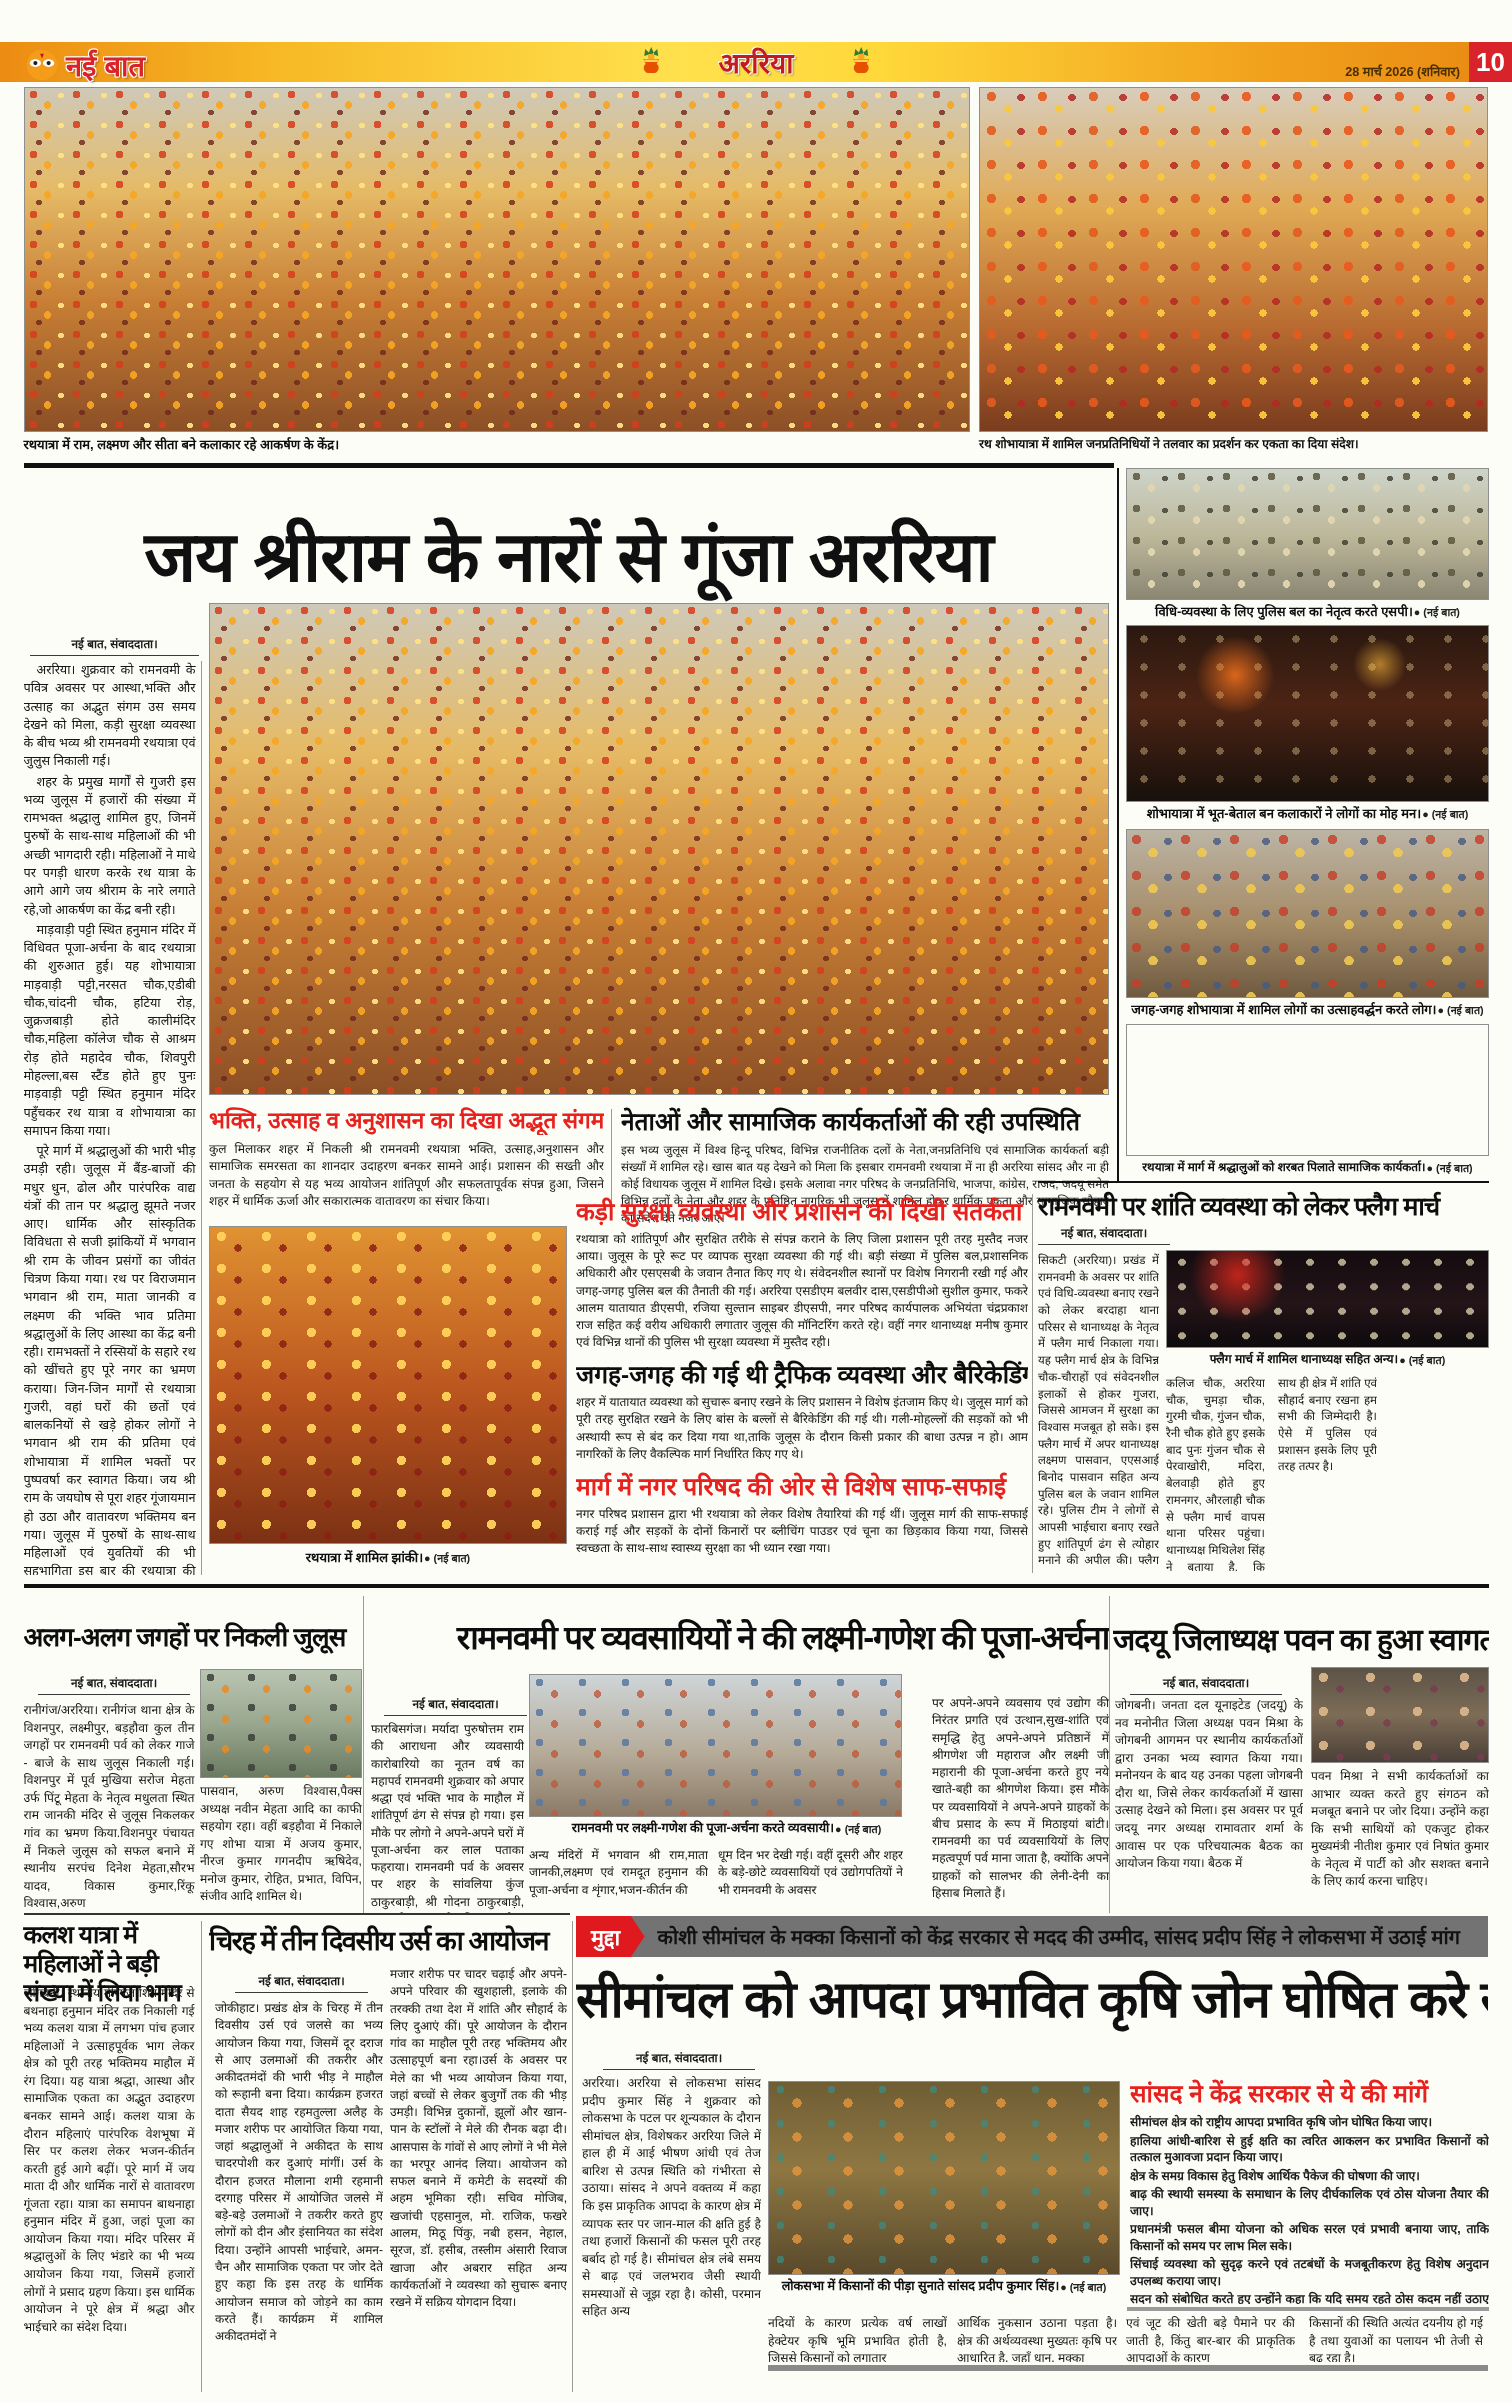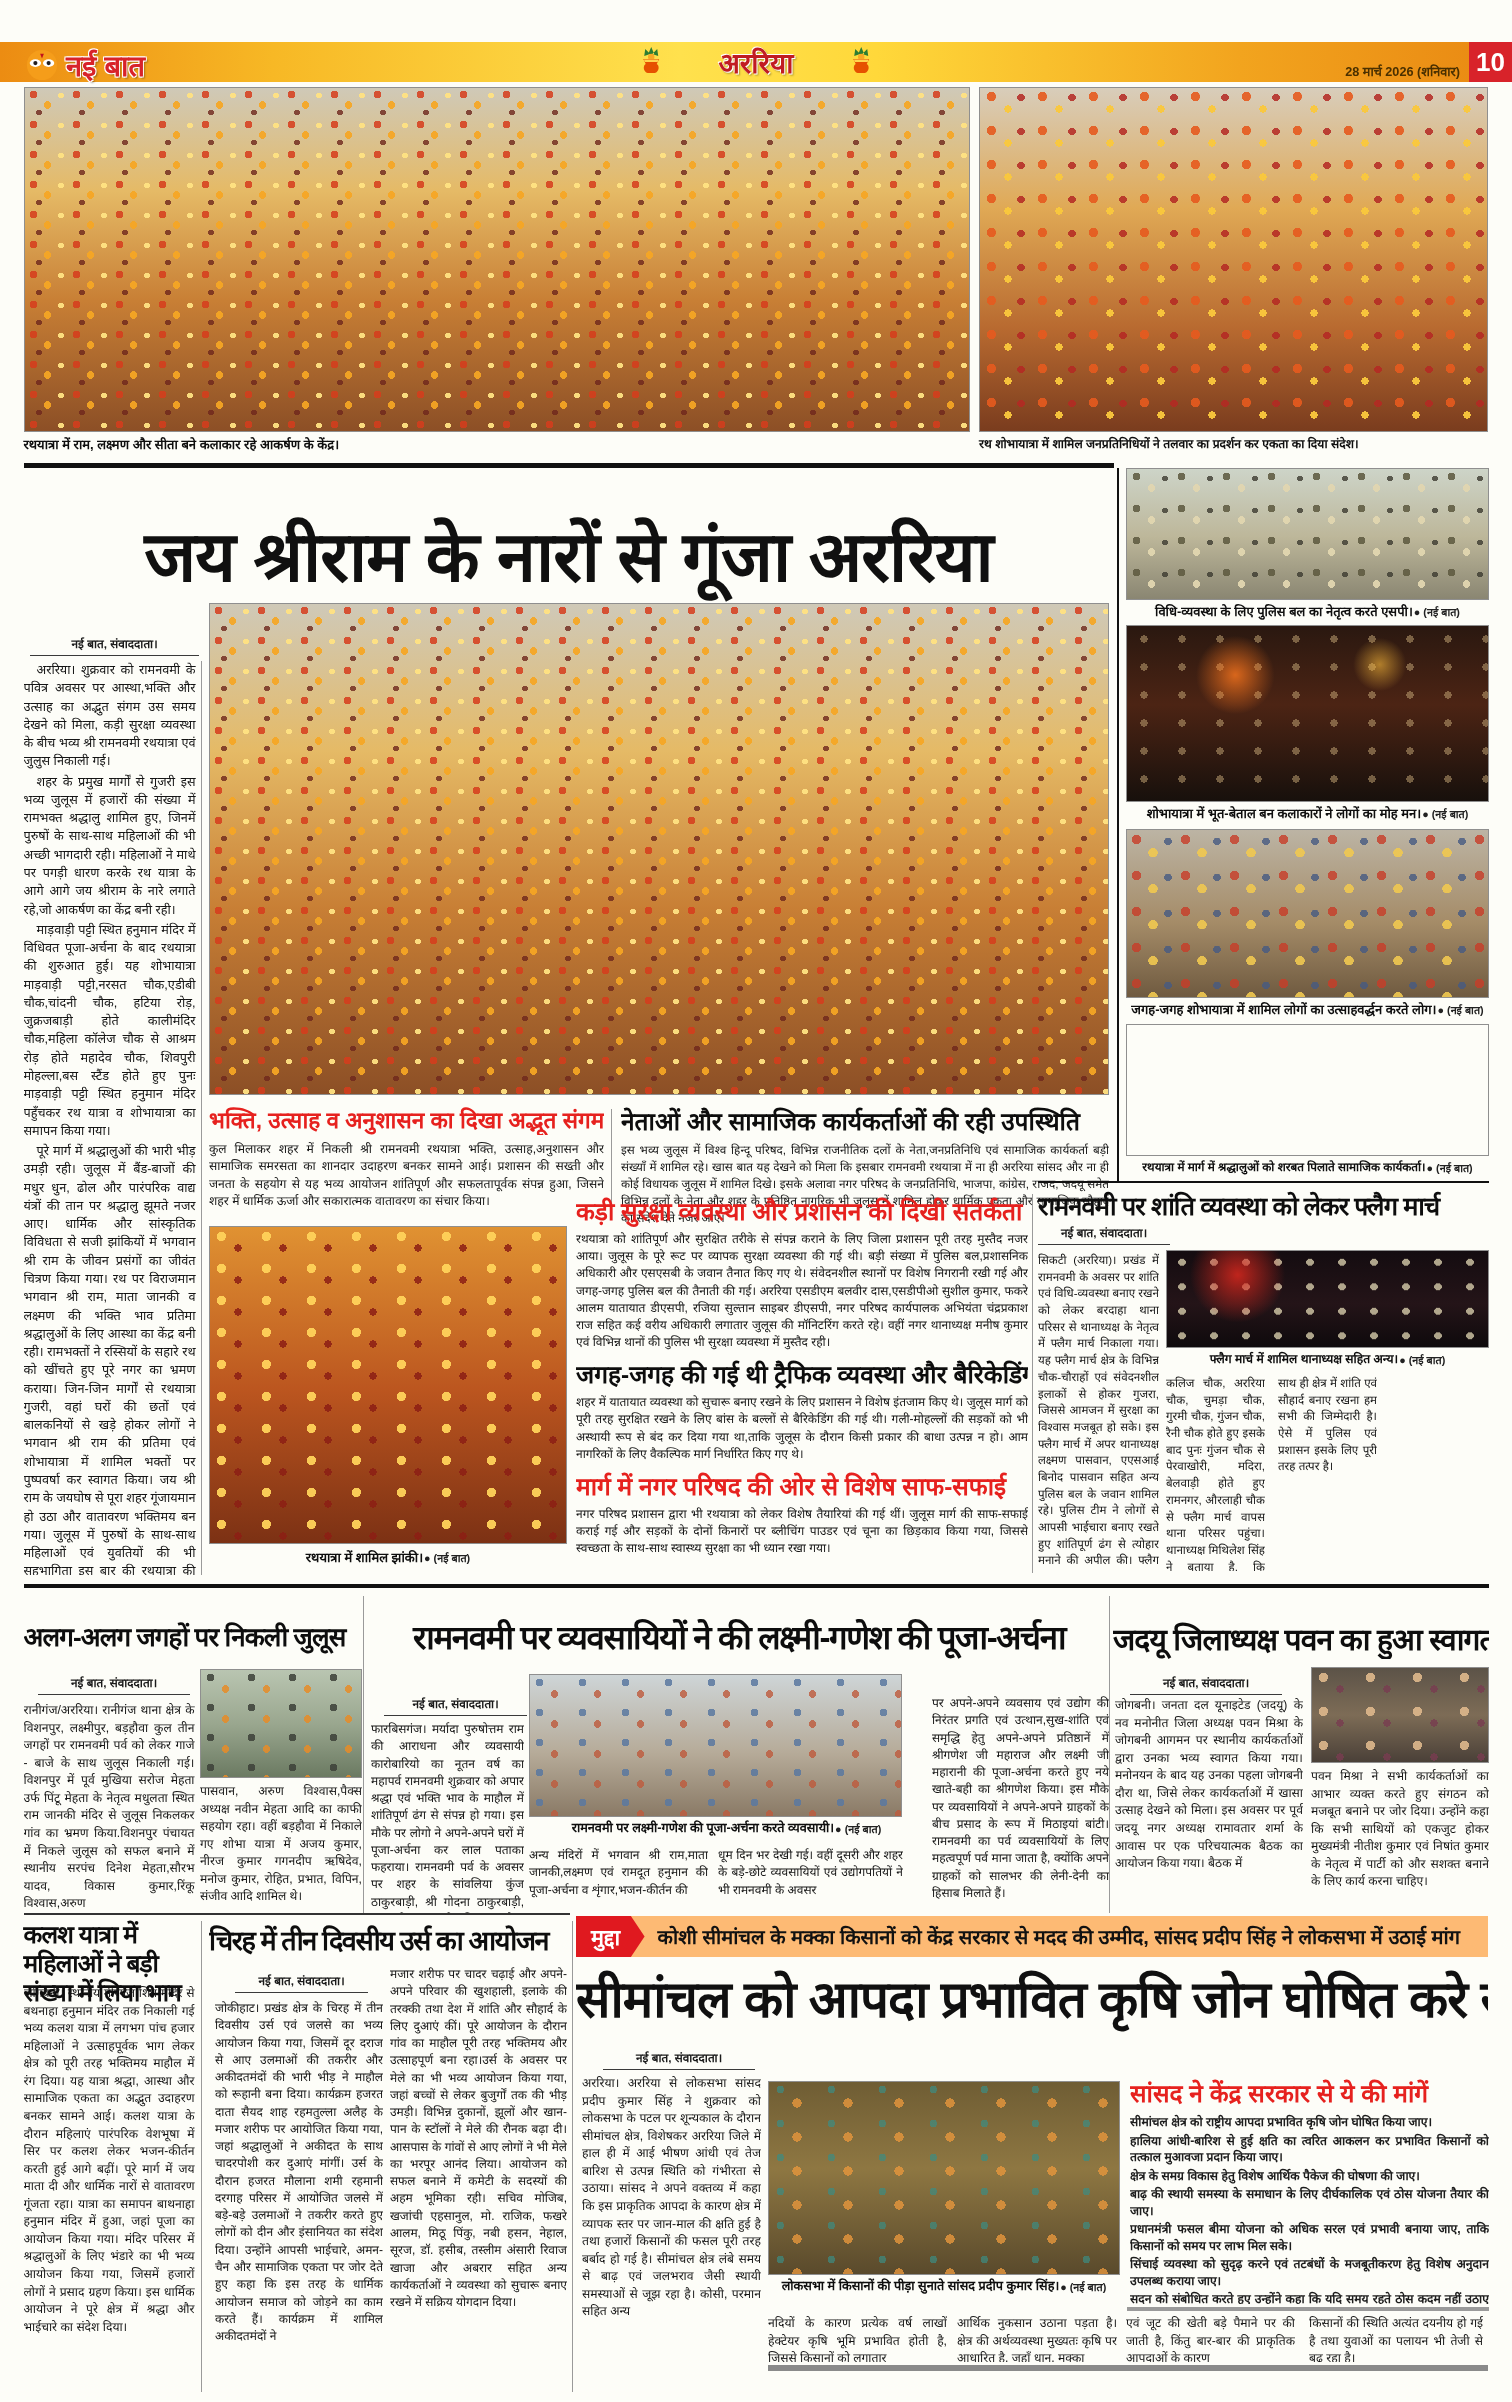--- a/index.html
+++ b/index.html
@@ -214,21 +214,21 @@
   <div class="hrule" style="left:23.5px;top:1584px;width:1465px;height:3.8px;"></div>
   <div class="vr" style="left:363px;top:1596px;height:317px;"></div>
   <div class="vr" style="left:1109px;top:1596px;height:317px;"></div>
 
   <div class="abs blackhead nowrap" style="left:23.5px;top:1618px;width:337px;font-size:26px;letter-spacing:-0.9px;">अलग-अलग जगहों पर निकली जुलूस</div>
   <div class="abs byline" style="left:38px;top:1674px;width:141px;">नई बात, संवाददाता।</div>
   <div class="photo tx-bikes" style="left:200px;top:1669px;width:162px;height:109px;"></div>
   <div class="abs bt" style="left:23.5px;top:1702px;width:171px;height:211px;font-size:12.2px;">रानीगंज/अररिया। रानीगंज थाना क्षेत्र के विशनपुर, लक्ष्मीपुर, बड़हौवा कुल तीन जगहों पर रामनवमी पर्व को लेकर गाजे - बाजे के साथ जुलूस निकाली गई। विशनपुर में पूर्व मुखिया सरोज मेहता उर्फ पिंटू मेहता के नेतृत्व मधुलता स्थित राम जानकी मंदिर से जुलूस निकलकर गांव का भ्रमण किया.विशनपुर पंचायत में निकले जुलूस को सफल बनाने में स्थानीय सरपंच दिनेश मेहता,सौरभ यादव, विकास कुमार,रिंकू विश्वास,अरुण</div>
   <div class="abs bt" style="left:200px;top:1783px;width:162px;height:130px;font-size:12.2px;">पासवान, अरुण विश्वास,पैक्स अध्यक्ष नवीन मेहता आदि का काफी सहयोग रहा। वहीं बड़हौवा में निकाले गए शोभा यात्रा में अजय कुमार, नीरज कुमार गगनदीप ऋषिदेव, मनोज कुमार, रोहित, प्रभात, विपिन, संजीव आदि शामिल थे।</div>
 
-  <div class="abs blackhead nowrap" style="left:369px;top:1614px;width:740px;font-size:33px;text-align:center;letter-spacing:-1.4px;">रामनवमी पर व्यवसायियों ने की लक्ष्मी-गणेश की पूजा-अर्चना</div>
+  <div class="abs blackhead nowrap" style="left:369px;top:1614px;width:740px;font-size:33px;text-align:right;letter-spacing:-1.4px;">रामनवमी पर व्यवसायियों ने की लक्ष्मी-गणेश की पूजा-अर्चना</div>
   <div class="abs byline" style="left:384px;top:1695px;width:132px;">नई बात, संवाददाता।</div>
   <div class="abs bt" style="left:371px;top:1721px;width:153px;height:192px;font-size:12px;">फारबिसगंज। मर्यादा पुरुषोत्तम राम की आराधना और व्यवसायी कारोबारियो का नूतन वर्ष का महापर्व रामनवमी शुक्रवार को अपार श्रद्धा एवं भक्ति भाव के माहौल में शांतिपूर्ण ढंग से संपन्न हो गया। इस मौके पर लोगो ने अपने-अपने घरों में पूजा-अर्चना कर लाल पताका फहराया। रामनवमी पर्व के अवसर पर शहर के सांवलिया कुंज ठाकुरबाड़ी, श्री गोदना ठाकुरबाड़ी, मारवाड़ी ठाकुरबाड़ी सहित शहर के</div>
   <div class="photo tx-shop" style="left:529px;top:1674px;width:373px;height:143px;"></div>
   <div class="abs caprow" style="left:529px;top:1821px;width:395px;">
     <span class="cap" style="font-size:12.7px;">रामनवमी पर लक्ष्मी-गणेश की पूजा-अर्चना करते व्यवसायी।</span>
     <span class="credit">● (नई बात)</span>
   </div>
   <div class="abs bt" style="left:529px;top:1847px;width:179px;height:66px;font-size:12px;">अन्य मंदिरों में भगवान श्री राम,माता जानकी,लक्ष्मण एवं रामदूत हनुमान की पूजा-अर्चना व शृंगार,भजन-कीर्तन की</div>
   <div class="abs bt" style="left:718px;top:1847px;width:185px;height:66px;font-size:12px;">धूम दिन भर देखी गई। वहीं दूसरी और शहर के बड़े-छोटे व्यवसायियों एवं उद्योगपतियों ने भी रामनवमी के अवसर</div>
   <div class="abs bt" style="left:932px;top:1695px;width:177px;height:218px;font-size:12px;">पर अपने-अपने व्यवसाय एवं उद्योग की निरंतर प्रगति एवं उत्थान,सुख-शांति एवं समृद्धि हेतु अपने-अपने प्रतिष्ठानें में श्रीगणेश जी महाराज और लक्ष्मी जी महारानी की पूजा-अर्चना करते हुए नये खाते-बही का श्रीगणेश किया। इस मौके पर व्यवसायियों ने अपने-अपने ग्राहकों के बीच प्रसाद के रूप में मिठाइयां बांटी। रामनवमी का पर्व व्यवसायियों के लिए महत्वपूर्ण पर्व माना जाता है, क्योंकि अपने ग्राहकों को सालभर की लेनी-देनी का हिसाब मिलाते हैं।</div>
@@ -244,21 +244,21 @@
   <div class="vr" style="left:572px;top:1921px;height:471px;"></div>
 
   <div class="abs blackhead" style="left:23.5px;top:1921px;width:171px;font-size:24.5px;line-height:1.18;letter-spacing:-0.9px;">कलश यात्रा में महिलाओं ने बड़ी संख्या में लिया भाग</div>
   <div class="abs bt" style="left:23.5px;top:1985px;width:171px;height:412px;font-size:12.2px;">जोगबनी। स्थानीय मीरगंज शिव मंदिर से बथनाहा हनुमान मंदिर तक निकाली गई भव्य कलश यात्रा में लगभग पांच हजार महिलाओं ने उत्साहपूर्वक भाग लेकर क्षेत्र को पूरी तरह भक्तिमय माहौल में रंग दिया। यह यात्रा श्रद्धा, आस्था और सामाजिक एकता का अद्भुत उदाहरण बनकर सामने आई। कलश यात्रा के दौरान महिलाएं पारंपरिक वेशभूषा में सिर पर कलश लेकर भजन-कीर्तन करती हुई आगे बढ़ीं। पूरे मार्ग में जय माता दी और धार्मिक नारों से वातावरण गूंजता रहा। यात्रा का समापन बाथनाहा हनुमान मंदिर में हुआ, जहां पूजा का आयोजन किया गया। मंदिर परिसर में श्रद्धालुओं के लिए भंडारे का भी भव्य आयोजन किया गया, जिसमें हजारों लोगों ने प्रसाद ग्रहण किया। इस धार्मिक आयोजन ने पूरे क्षेत्र में श्रद्धा और भाईचारे का संदेश दिया।</div>
 
   <div class="abs blackhead nowrap" style="left:209px;top:1921px;width:358px;font-size:27px;letter-spacing:-1.4px;">चिरह में तीन दिवसीय उर्स का आयोजन</div>
   <div class="abs byline" style="left:235px;top:1972px;width:122px;">नई बात, संवाददाता।</div>
   <div class="abs bt" style="left:215px;top:2000px;width:168px;height:397px;font-size:12px;">जोकीहाट। प्रखंड क्षेत्र के चिरह में तीन दिवसीय उर्स एवं जलसे का भव्य आयोजन किया गया, जिसमें दूर दराज से आए उलमाओं की तकरीर और अकीदतमंदों की भारी भीड़ ने माहौल को रूहानी बना दिया। कार्यक्रम हजरत दाता सैयद शाह रहमतुल्ला अलैह के मजार शरीफ पर आयोजित किया गया, जहां श्रद्धालुओं ने अकीदत के साथ चादरपोशी कर दुआएं मांगीं। उर्स के दौरान हजरत मौलाना शमी रहमानी दरगाह परिसर में आयोजित जलसे में बड़े-बड़े उलमाओं ने तकरीर करते हुए लोगों को दीन और इंसानियत का संदेश दिया। उन्होंने आपसी भाईचारे, अमन-चैन और सामाजिक एकता पर जोर देते हुए कहा कि इस तरह के धार्मिक आयोजन समाज को जोड़ने का काम करते हैं। कार्यक्रम में शामिल अकीदतमंदों ने</div>
   <div class="abs bt" style="left:390px;top:1966px;width:177px;height:431px;font-size:12px;">मजार शरीफ पर चादर चढ़ाई और अपने-अपने परिवार की खुशहाली, इलाके की तरक्की तथा देश में शांति और सौहार्द के लिए दुआएं कीं। पूरे आयोजन के दौरान गांव का माहौल पूरी तरह भक्तिमय और उत्साहपूर्ण बना रहा।उर्स के अवसर पर मेले का भी भव्य आयोजन किया गया, जहां बच्चों से लेकर बुजुर्गों तक की भीड़ उमड़ी। विभिन्न दुकानों, झूलों और खान-पान के स्टॉलों ने मेले की रौनक बढ़ा दी। आसपास के गांवों से आए लोगों ने भी मेले का भरपूर आनंद लिया। आयोजन को सफल बनाने में कमेटी के सदस्यों की अहम भूमिका रही। सचिव मोजिब, खजांची एहसानुल, मो. राजिक, फखरे आलम, मिठू पिंकु, नबी हसन, नेहाल, सूरज, डॉ. हसीब, तस्लीम अंसारी रिवाज खाजा और अबरार सहित अन्य कार्यकर्ताओं ने व्यवस्था को सुचारू बनाए रखने में सक्रिय योगदान दिया।</div>
 
-  <div class="abs" style="left:576px;top:1916px;width:912px;height:41px;background:#fdba74;display:flex;align-items:stretch;">
+  <div class="abs" style="left:576px;top:1916px;width:912px;height:41px;background:#737373;display:flex;align-items:stretch;">
     <div class="strap-label">मुद्दा</div>
     <div style="flex:1;display:flex;align-items:center;padding-left:13px;font-size:20px;font-weight:800;color:#111;white-space:nowrap;overflow:hidden;">कोशी सीमांचल के मक्का किसानों को केंद्र सरकार से मदद की उम्मीद, सांसद प्रदीप सिंह ने लोकसभा में उठाई मांग</div>
   </div>
   <div class="abs h-main nowrap" style="left:576px;top:1960px;width:912px;height:81px;font-size:51px;line-height:79px;text-align:center;">सीमांचल को आपदा प्रभावित कृषि जोन घोषित करे सरकार</div>
   <div class="abs byline" style="left:603px;top:2049px;width:141px;">नई बात, संवाददाता।</div>
   <div class="abs bt" style="left:582px;top:2075px;width:179px;height:322px;font-size:12.2px;">अररिया। अररिया से लोकसभा सांसद प्रदीप कुमार सिंह ने शुक्रवार को लोकसभा के पटल पर शून्यकाल के दौरान सीमांचल क्षेत्र, विशेषकर अररिया जिले में हाल ही में आई भीषण आंधी एवं तेज बारिश से उत्पन्न स्थिति को गंभीरता से उठाया। सांसद ने अपने वक्तव्य में कहा कि इस प्राकृतिक आपदा के कारण क्षेत्र में व्यापक स्तर पर जान-माल की क्षति हुई है तथा हजारों किसानों की फसल पूरी तरह बर्बाद हो गई है। सीमांचल क्षेत्र लंबे समय से बाढ़ एवं जलभराव जैसी स्थायी समस्याओं से जूझ रहा है। कोसी, परमान सहित अन्य</div>
   <div class="photo tx-parl" style="left:768px;top:2081px;width:352px;height:194px;"></div>
   <div class="abs caprow" style="left:768px;top:2279px;width:352px;">
     <span class="cap" style="font-size:12.7px;">लोकसभा में किसानों की पीड़ा सुनाते सांसद प्रदीप कुमार सिंह।</span>
     <span class="credit">● (नई बात)</span>

